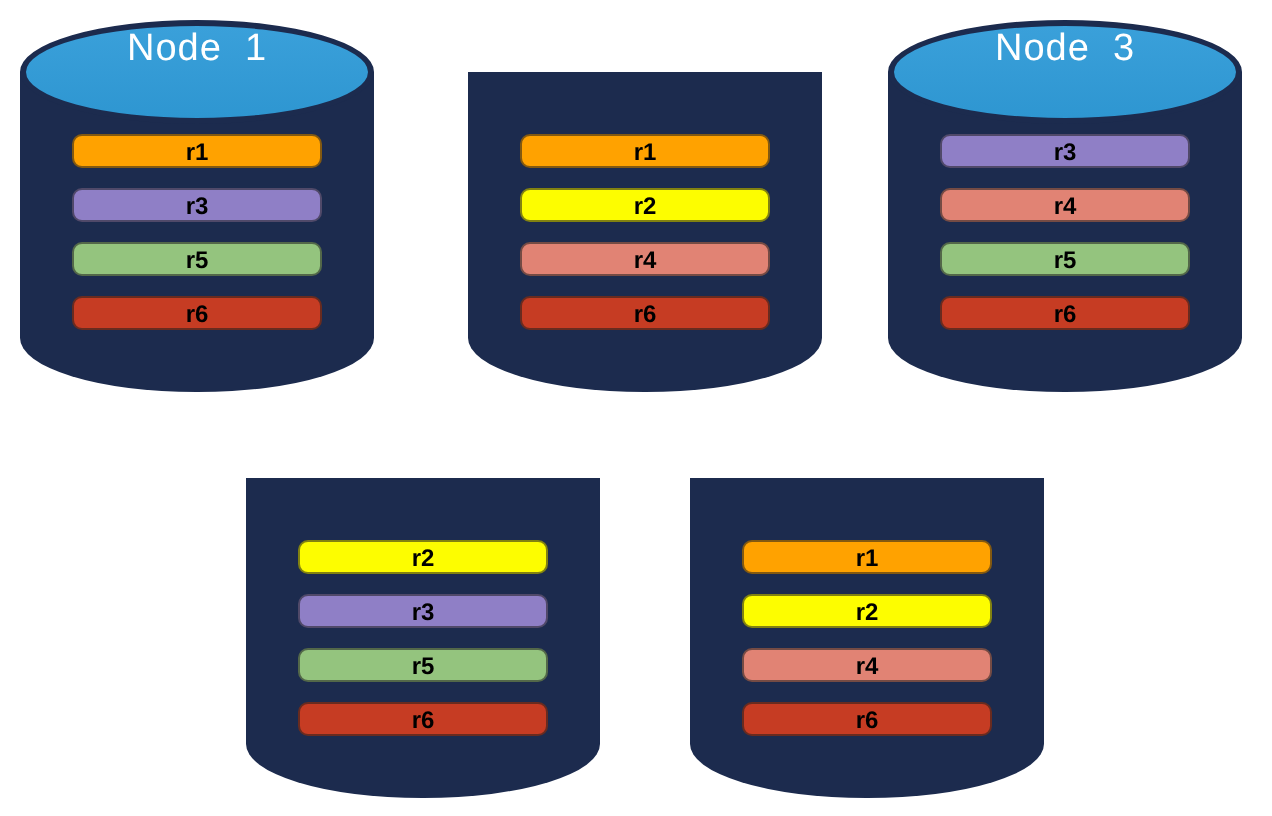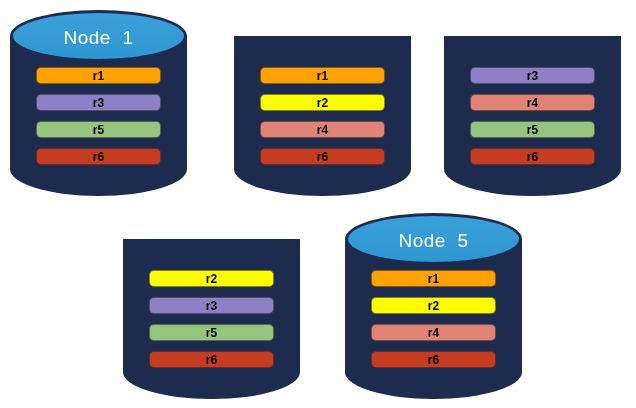--- a/index.html
+++ b/index.html
@@ -36,21 +36,20 @@
   .cyl-top {
     position: absolute;
     left: 0; top: 0;
     width: 177px;
     height: 52px;
     border-radius: 50%;
     box-sizing: border-box;
     border-width: 3px;
     border-style: solid;
     display: flex;
-    align-items: center;
     justify-content: center;
   }
   .node-label {
     color: #ffffff;
     font-size: 19px;
     letter-spacing: 0.5px;
     white-space: pre;
     line-height: 1;
     padding-top: 2px;
   }
@@ -117,20 +116,23 @@
           <span class="replica-label">r4</span>
         </div>
         <div class="replica-bar" style="background: rgb(198, 60, 35);">
           <span class="replica-label">r6</span>
         </div>
       </div>
   </div>
 
   <div class="node">
     <div class="cyl-body" style="background: rgb(28, 43, 78);"></div>
+    <div class="cyl-top" style="background: linear-gradient(rgb(58, 160, 218), rgb(46, 150, 209)); border-color: rgb(28, 43, 78);">
+      <span class="node-label" style="color: rgb(255, 255, 255);">Node  3</span>
+    </div>
     <div class="replicas">
         <div class="replica-bar" style="background: rgb(143, 127, 198);">
           <span class="replica-label">r3</span>
         </div>
         <div class="replica-bar" style="background: rgb(225, 131, 116);">
           <span class="replica-label">r4</span>
         </div>
         <div class="replica-bar" style="background: rgb(148, 196, 126);">
           <span class="replica-label">r5</span>
         </div>
@@ -153,23 +155,20 @@
           <span class="replica-label">r5</span>
         </div>
         <div class="replica-bar" style="background: rgb(198, 60, 35);">
           <span class="replica-label">r6</span>
         </div>
       </div>
   </div>
 
   <div class="node">
     <div class="cyl-body" style="background: rgb(28, 43, 78);"></div>
-    <div class="cyl-top" style="background: linear-gradient(rgb(58, 160, 218), rgb(46, 150, 209)); border-color: rgb(28, 43, 78);">
-      <span class="node-label" style="color: rgb(255, 255, 255);">Node  5</span>
-    </div>
     <div class="replicas">
         <div class="replica-bar" style="background: rgb(255, 162, 0);">
           <span class="replica-label">r1</span>
         </div>
         <div class="replica-bar" style="background: rgb(253, 253, 0);">
           <span class="replica-label">r2</span>
         </div>
         <div class="replica-bar" style="background: rgb(225, 131, 116);">
           <span class="replica-label">r4</span>
         </div>

